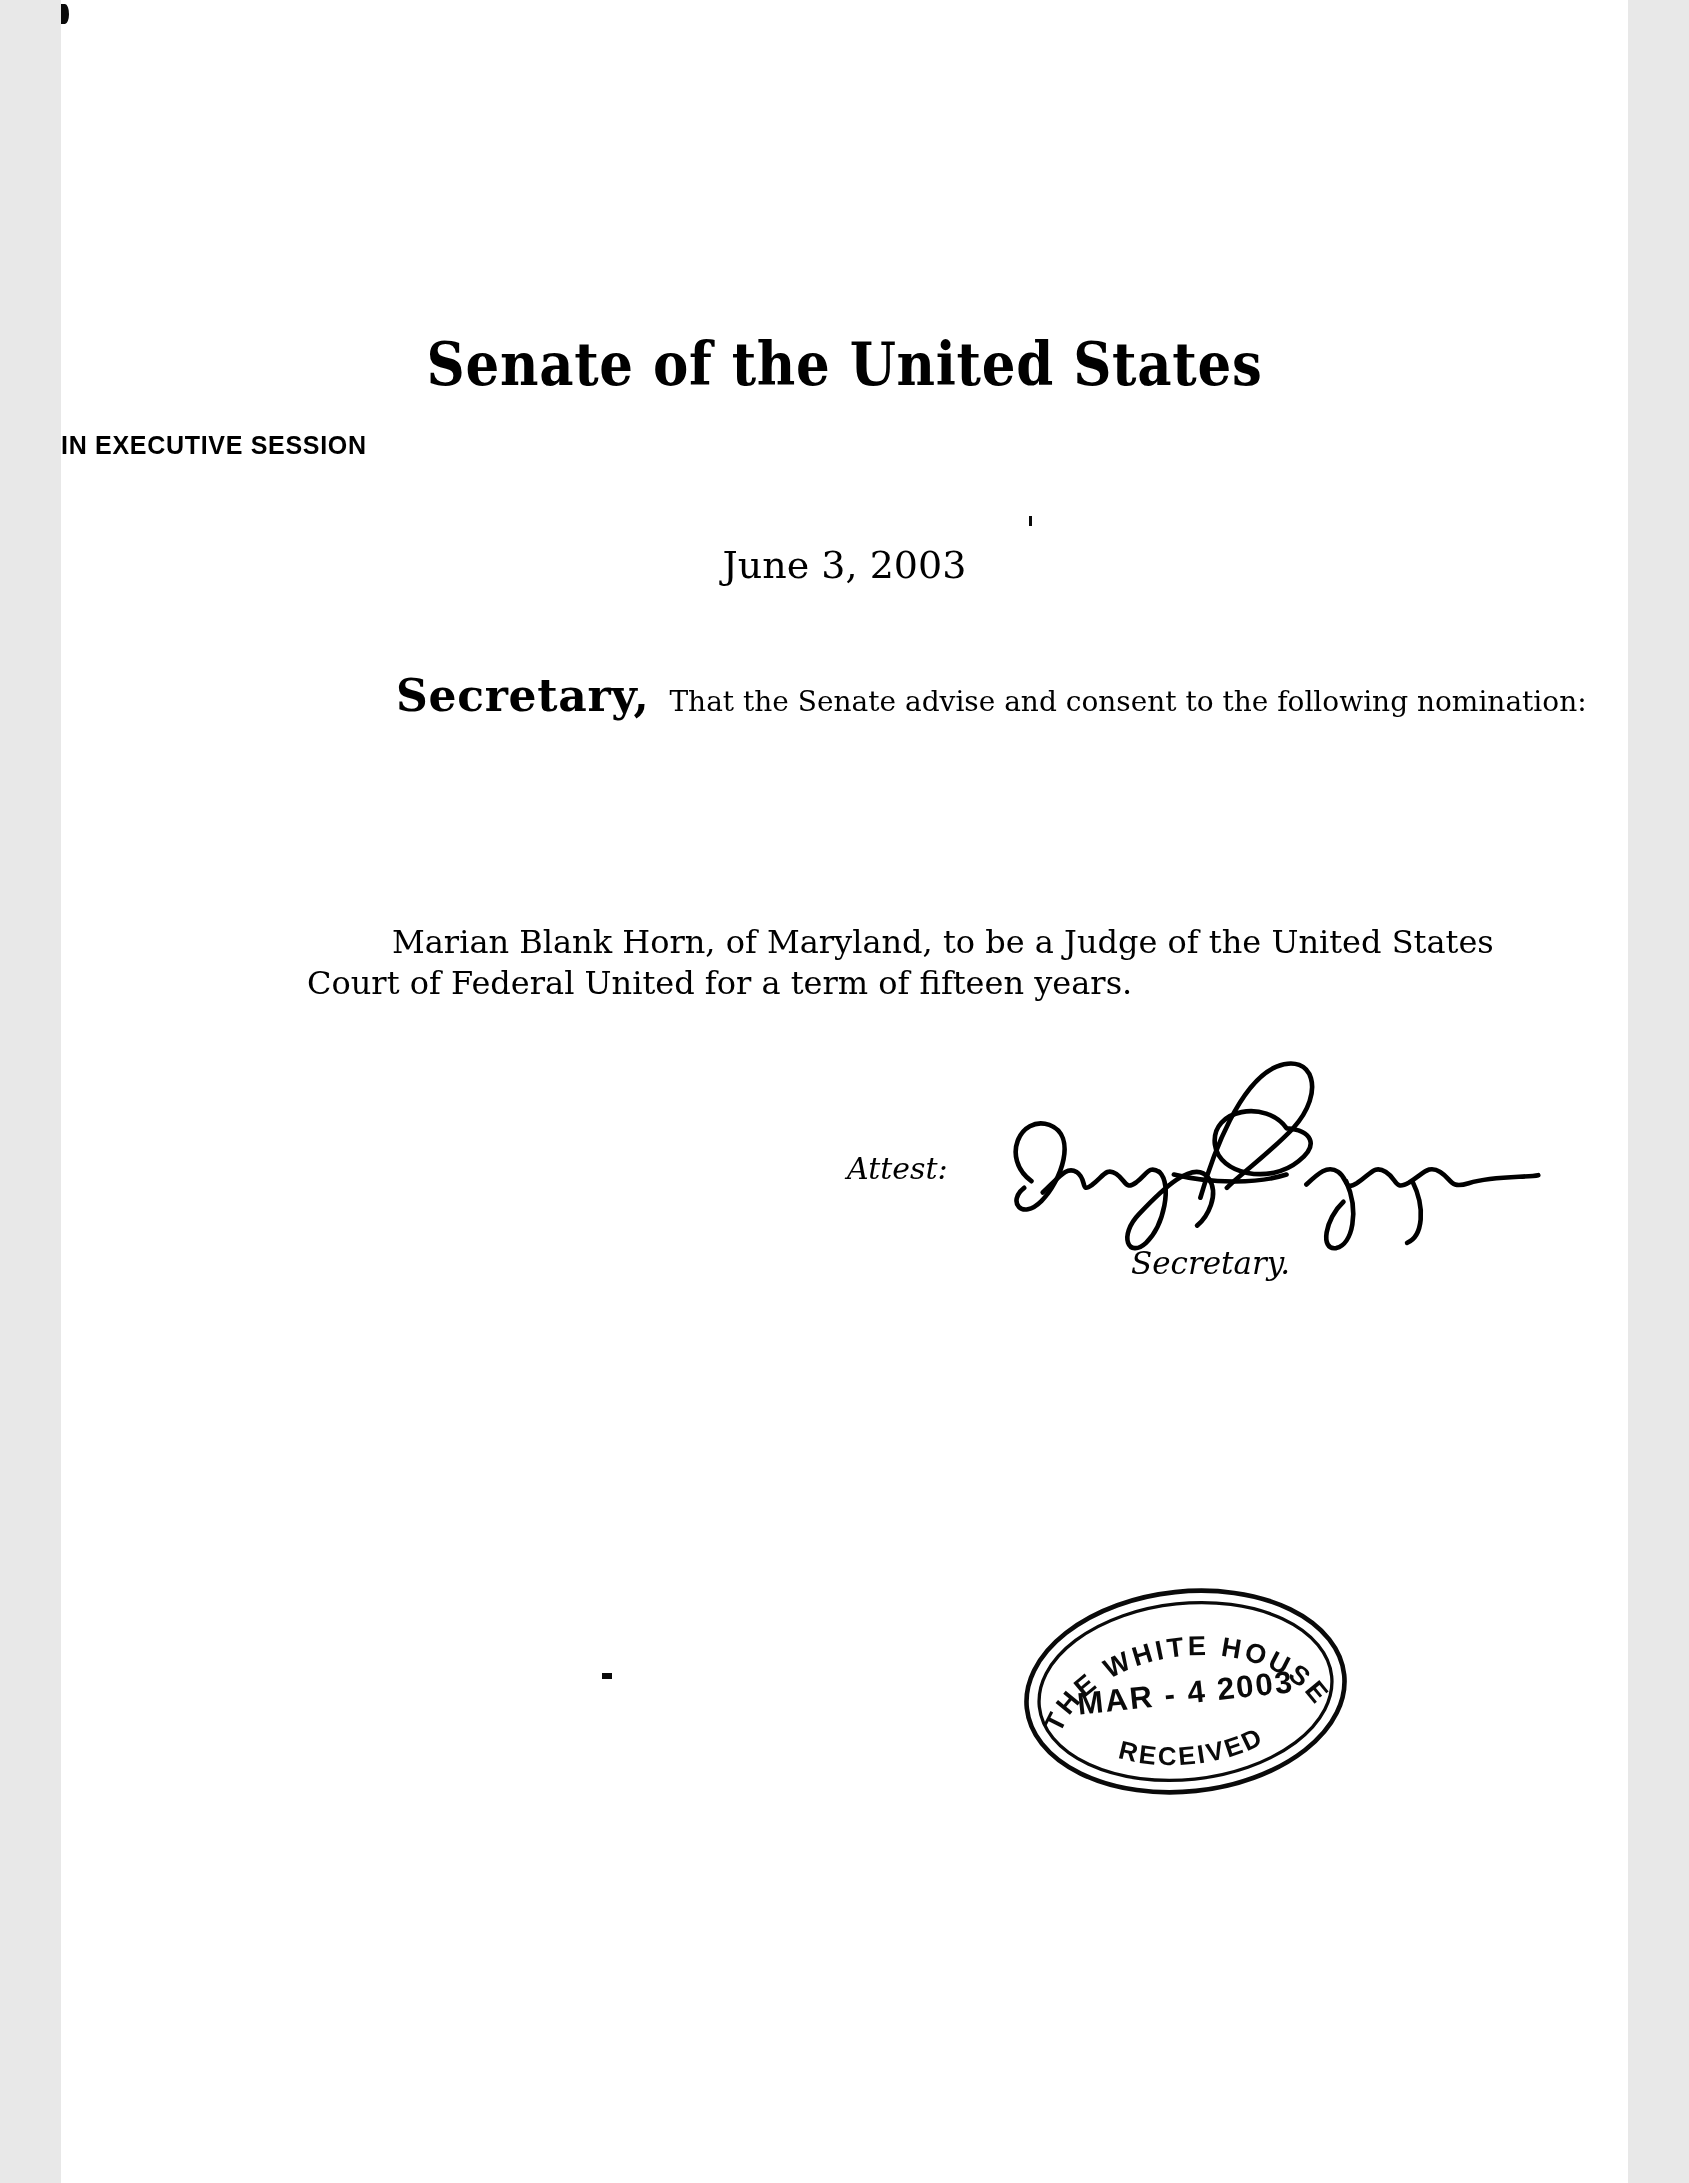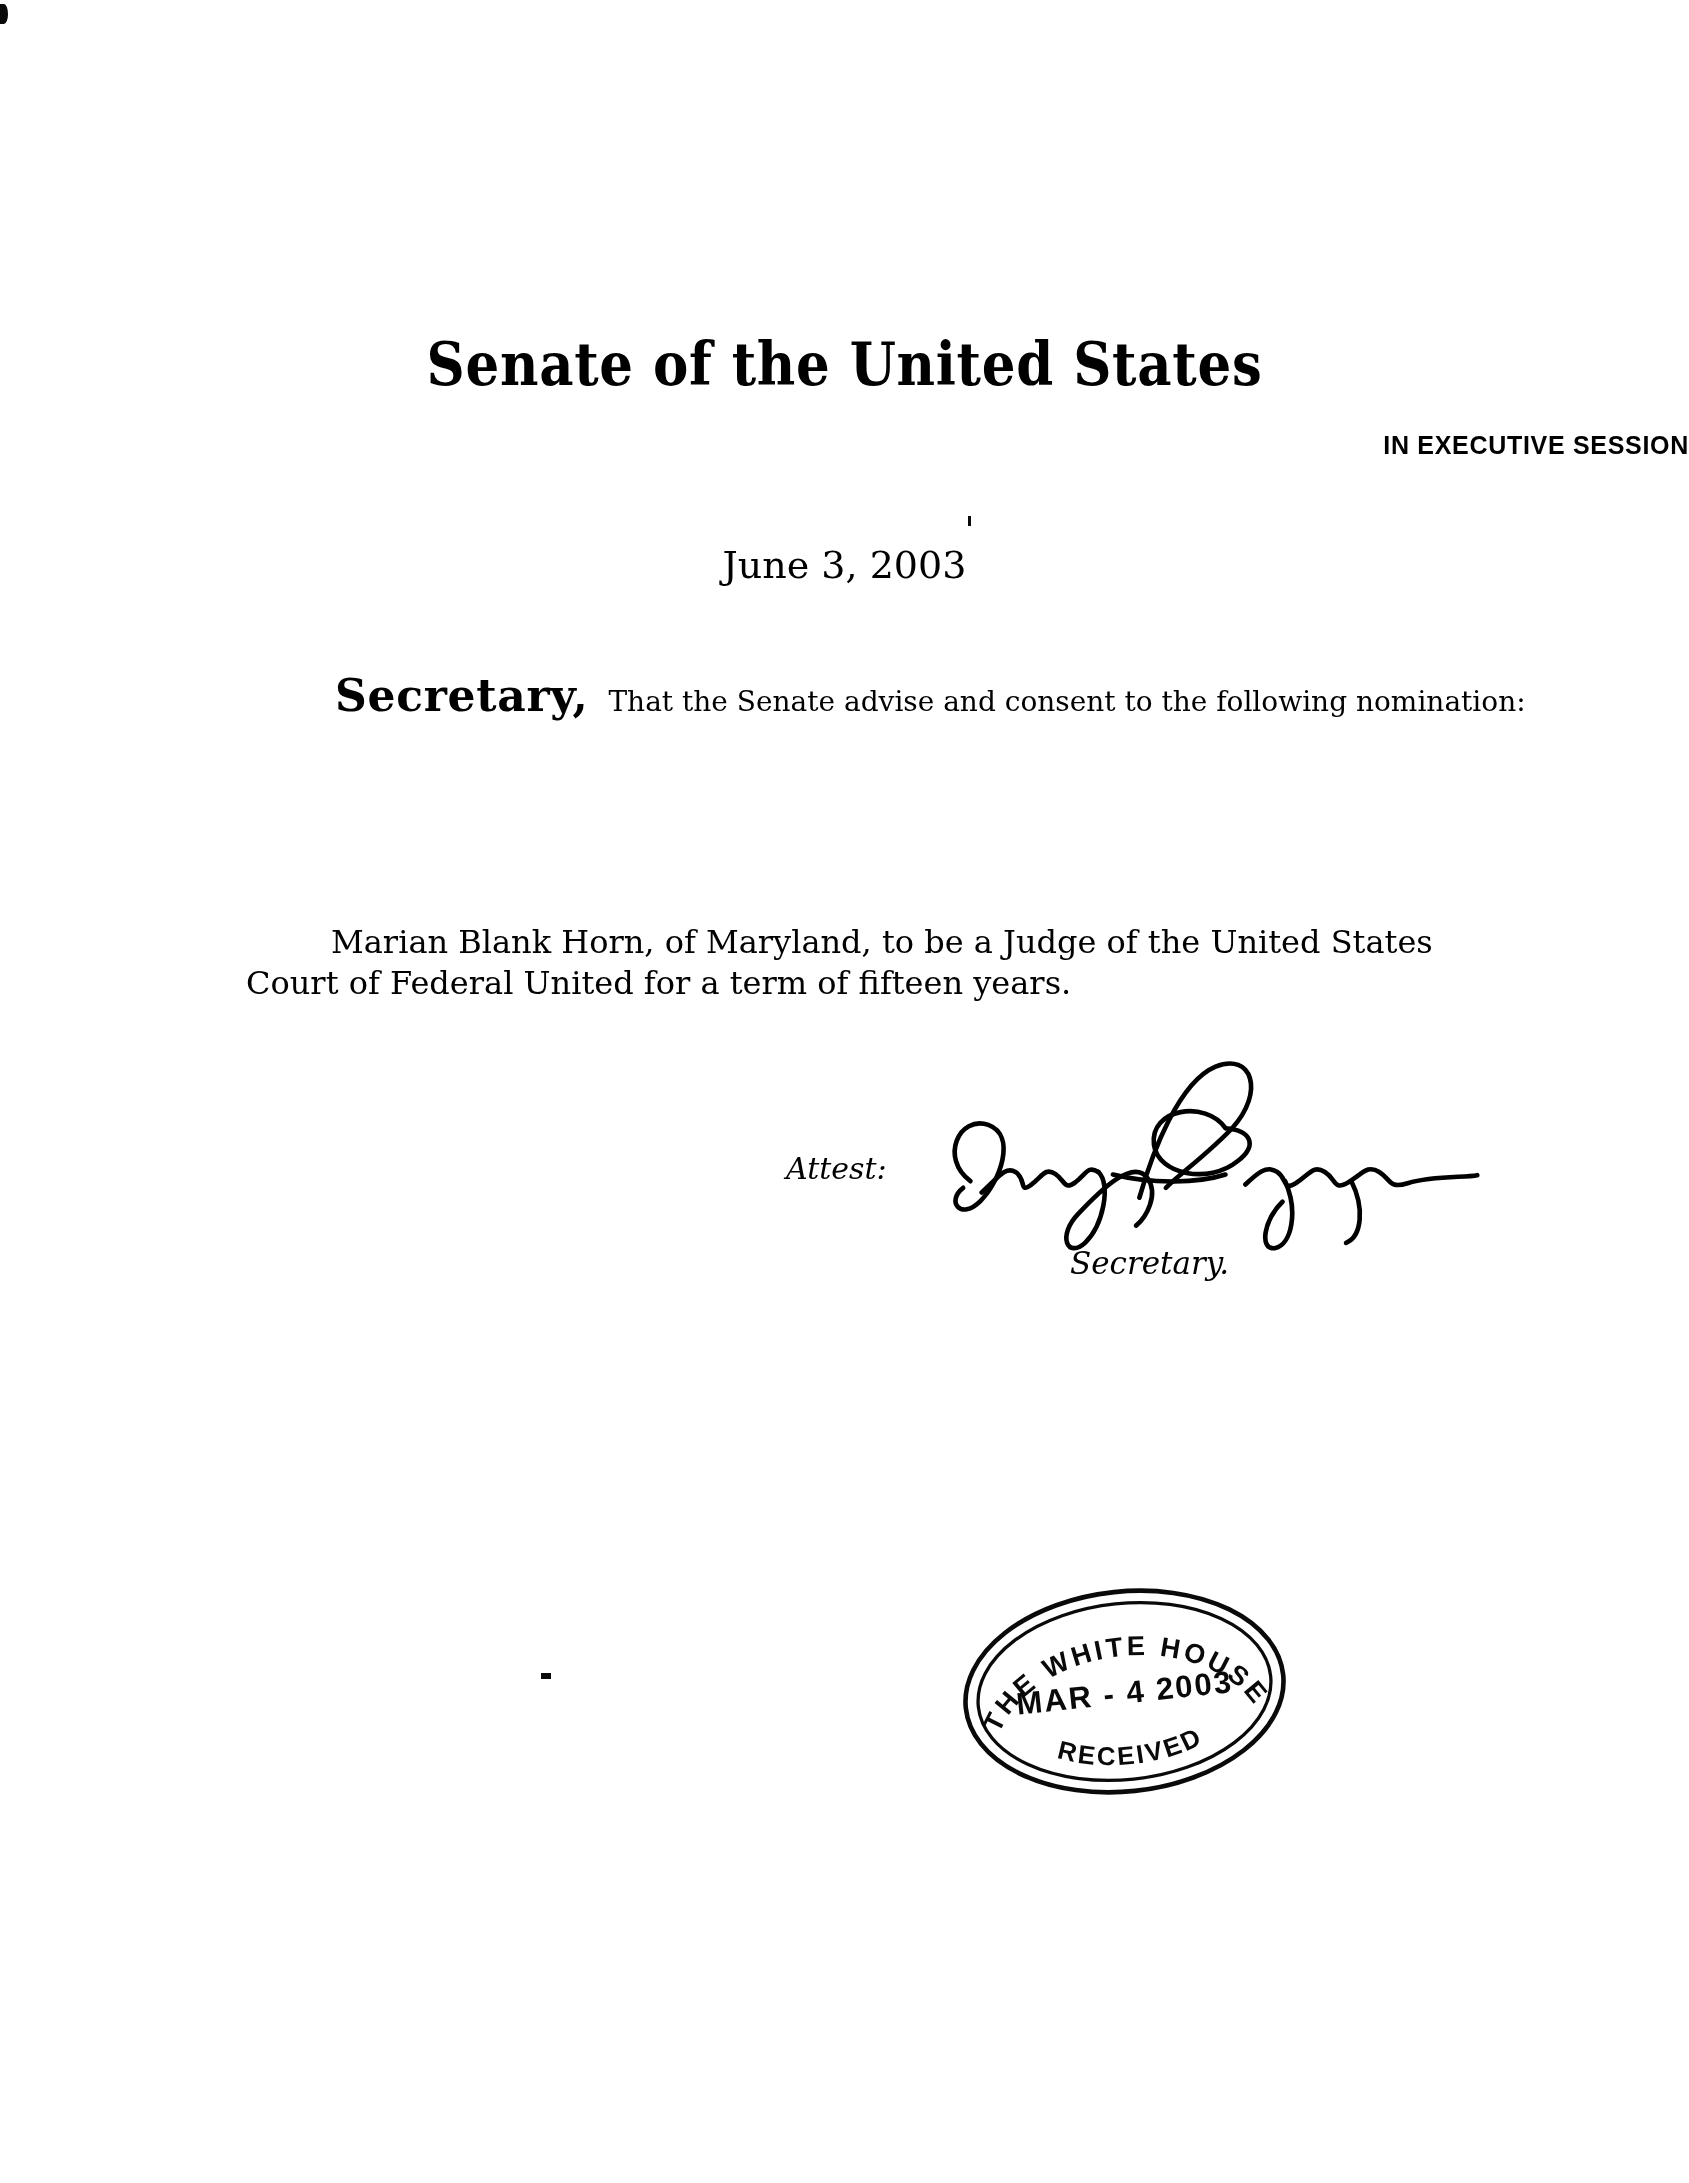--- a/index.html
+++ b/index.html
@@ -1,18 +1,18 @@
 <!DOCTYPE html>
 <html style="font-size:10.6px"><head>
 <meta charset="utf-8">
 <style>
   html, body { margin: 0; padding: 0; background: #e8e8e8; }
   .page {
     position: relative;
-    width: 1689px;
+    width: 1567px;
     height: 2183px;
     margin: 0 auto;
     background: #ffffff;
     color: #000000;
     font-family: "DejaVu Serif", serif;
     overflow: hidden;
   }
   .speck { position: absolute; background: #0a0a0a; }
   .corner-speck { left: 0px; top: 4px; width: 8px; height: 20px; border-radius: 0 60% 60% 0; }
   .date-speck { left: 968px; top: 516px; width: 3.3px; height: 10px; }
@@ -22,26 +22,25 @@
     position: absolute; left: 0; right: 0; top: 333px;
     text-align: center;
     font-family: "DejaVu Serif", serif;
     font-weight: 700;
     font-size: 53px;
     letter-spacing: 0.7px;
     transform: scaleY(1.12);
   }
   .session-line {
     position: absolute; left: 0; right: 0; top: 431px;
-    text-align: right;
+    text-align: left;
     font-family: "Liberation Sans", sans-serif;
     font-weight: 700;
     font-size: 25px;
     letter-spacing: 0.7px;
-    padding-left: 36px;
   }
   .doc-date {
     position: absolute; left: 0; right: 0; top: 543px;
     text-align: center;
     font-size: 38px;
   }
   .resolved-line {
     position: absolute; left: 335px; top: 670px;
     white-space: nowrap;
   }

